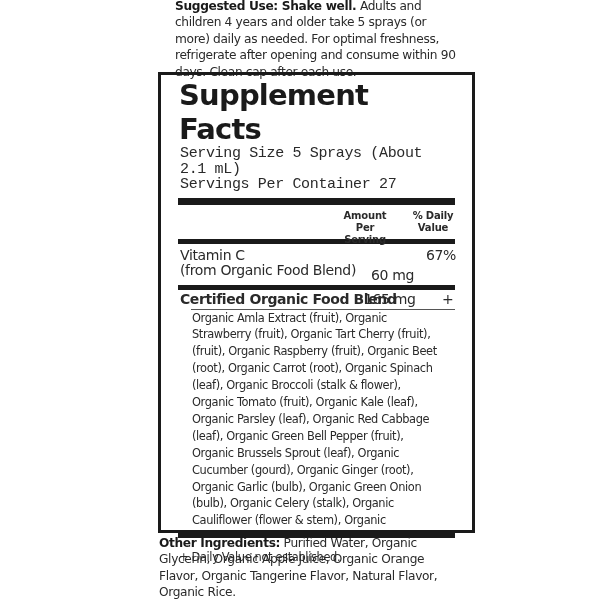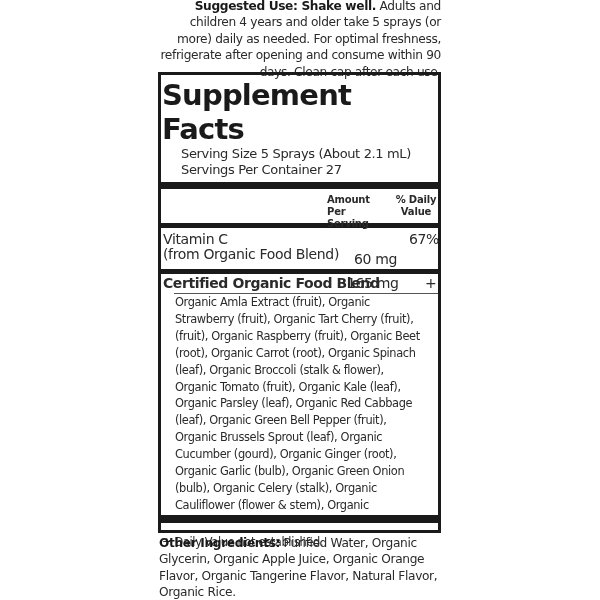--- a/index.html
+++ b/index.html
@@ -1,29 +1,29 @@
 <!DOCTYPE html>
 <html><head>
 <meta charset="utf-8">
 <style>
   html, body { margin:0; padding:0; background:#ffffff; }
   body { width:600px; height:600px; position:relative; overflow:hidden;
          font-family:"DejaVu Sans", sans-serif; color:#2a2a2a; }
-  .wrap { position:absolute; left:159px; top:0; width:282px;text-align:right; }
+  .wrap { position:absolute; left:175px; top:0; width:282px; }
   .para { font-size:12.2px; line-height:16.4px; letter-spacing:-0.35px; margin:0; }
   .para b { font-weight:bold; color:#1a1a1a; }
   .top-para { padding-top:0px; margin-top:-2px; }
   .facts { position:absolute; left:158px; top:72px; width:277px; height:455px;
-           border:3px solid #1a1a1a; padding:0 0; }
+           border:3px solid #1a1a1a; padding:0 17px; }
   .title { font-family:"DejaVu Sans", sans-serif; font-weight:bold; font-size:29px;
            letter-spacing:-0.8px; color:#1a1a1a; line-height:34px; margin-top:3px; margin-left:1px; }
-  .serv { font-size:13px; line-height:15.5px; letter-spacing:-0.35px; margin-left:20px; }
+  .serv { font-size:15px; line-height:15.5px; letter-spacing:-0.35px; margin-left:2px;font-family:Liberation Mono, monospace; }
   .thick { background:#1a1a1a; height:7px; margin:0; }
   .hdr { position:relative; height:34px; font-size:10px; font-weight:bold; line-height:12px; letter-spacing:-0.2px; }
-  .hdr .amt { position:absolute; left:166px; top:5px; width:62px; }
+  .hdr .amt { position:absolute; left:156px; top:5px; text-align:center; width:62px; }
   .hdr .dv { position:absolute; left:233px; top:5px; text-align:center; width:44px; }
   .row { position:relative; font-size:14px; line-height:15px; letter-spacing:-0.35px; }
   .vitc { height:38px; padding-top:3px; }
   .vitc .name { position:absolute; left:2px; top:4px; }
   .vitc .amt { position:absolute; left:193px; top:4px;margin-top:20px; }
   .vitc .pct { position:absolute; left:248px; top:4px; }
   .thin-heavy { background:#1a1a1a; height:5px; }
   .blend { height:19px; }
   .blend .name { position:absolute; left:2px; top:2px; font-weight:bold; letter-spacing:-0.4px; }
   .blend .amt { position:absolute; left:186px; top:2px; }

